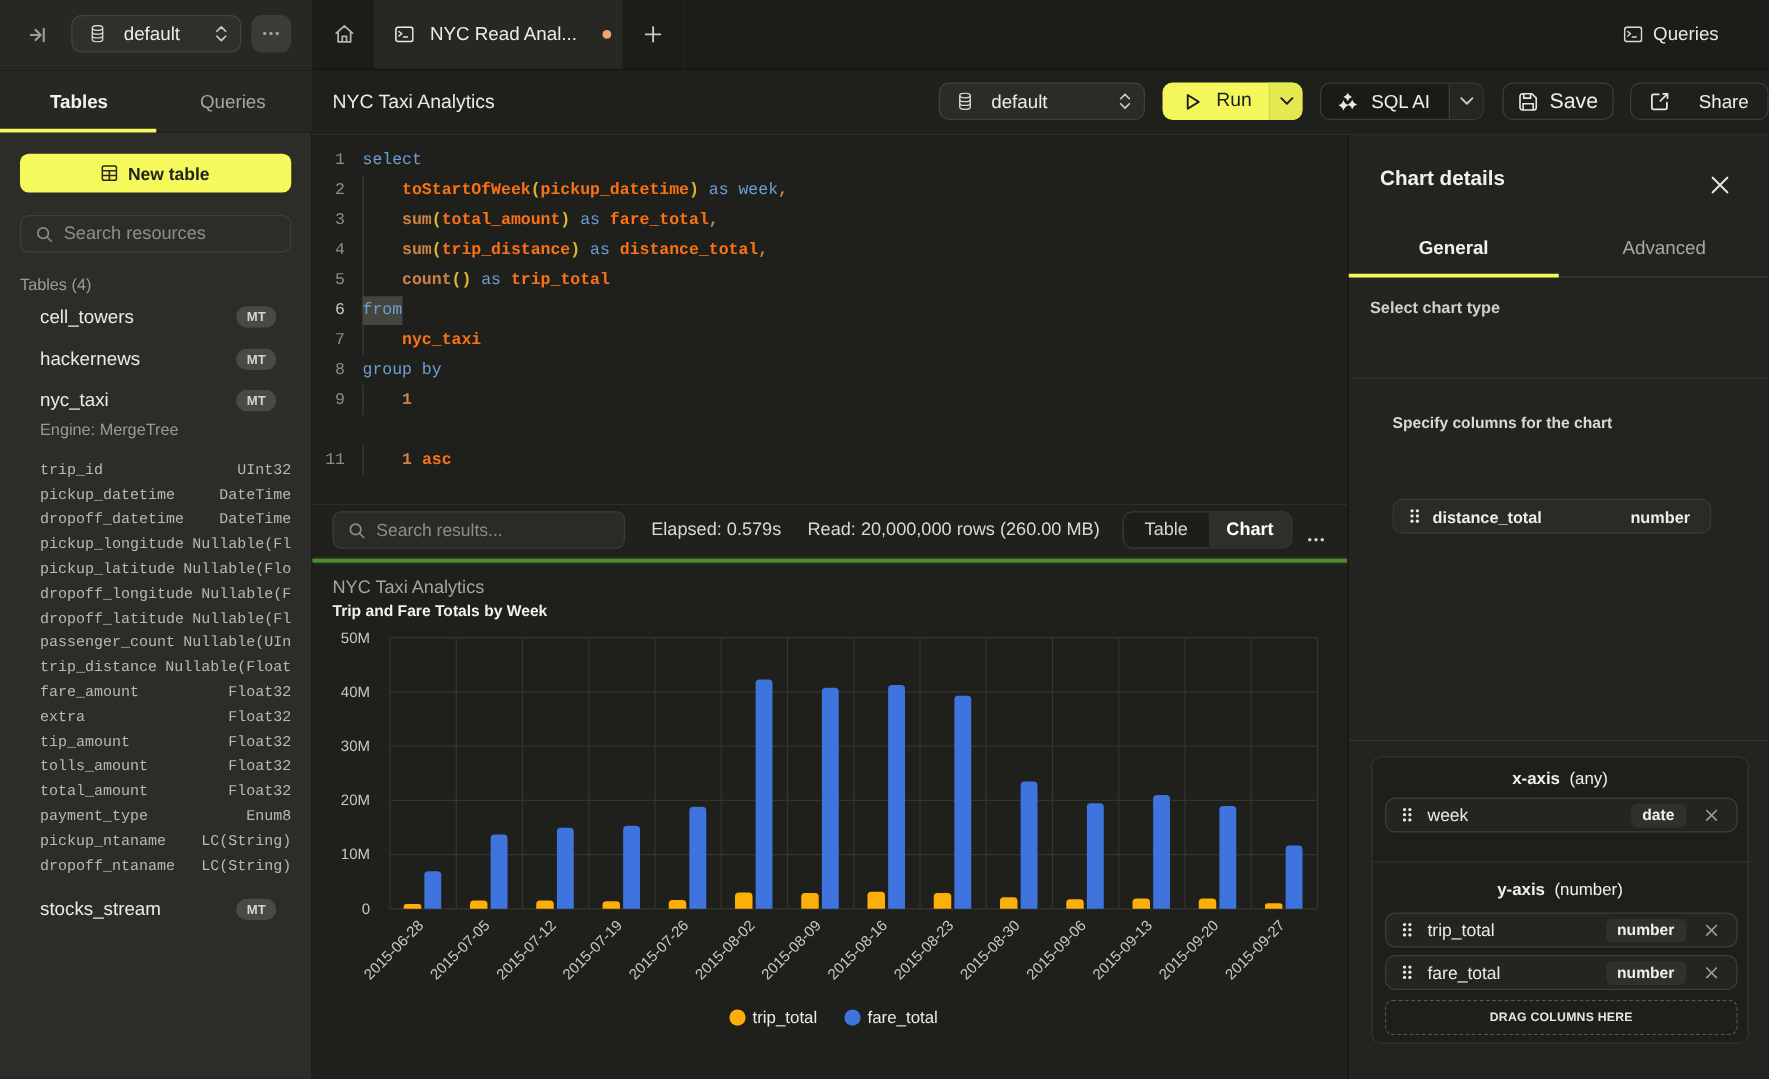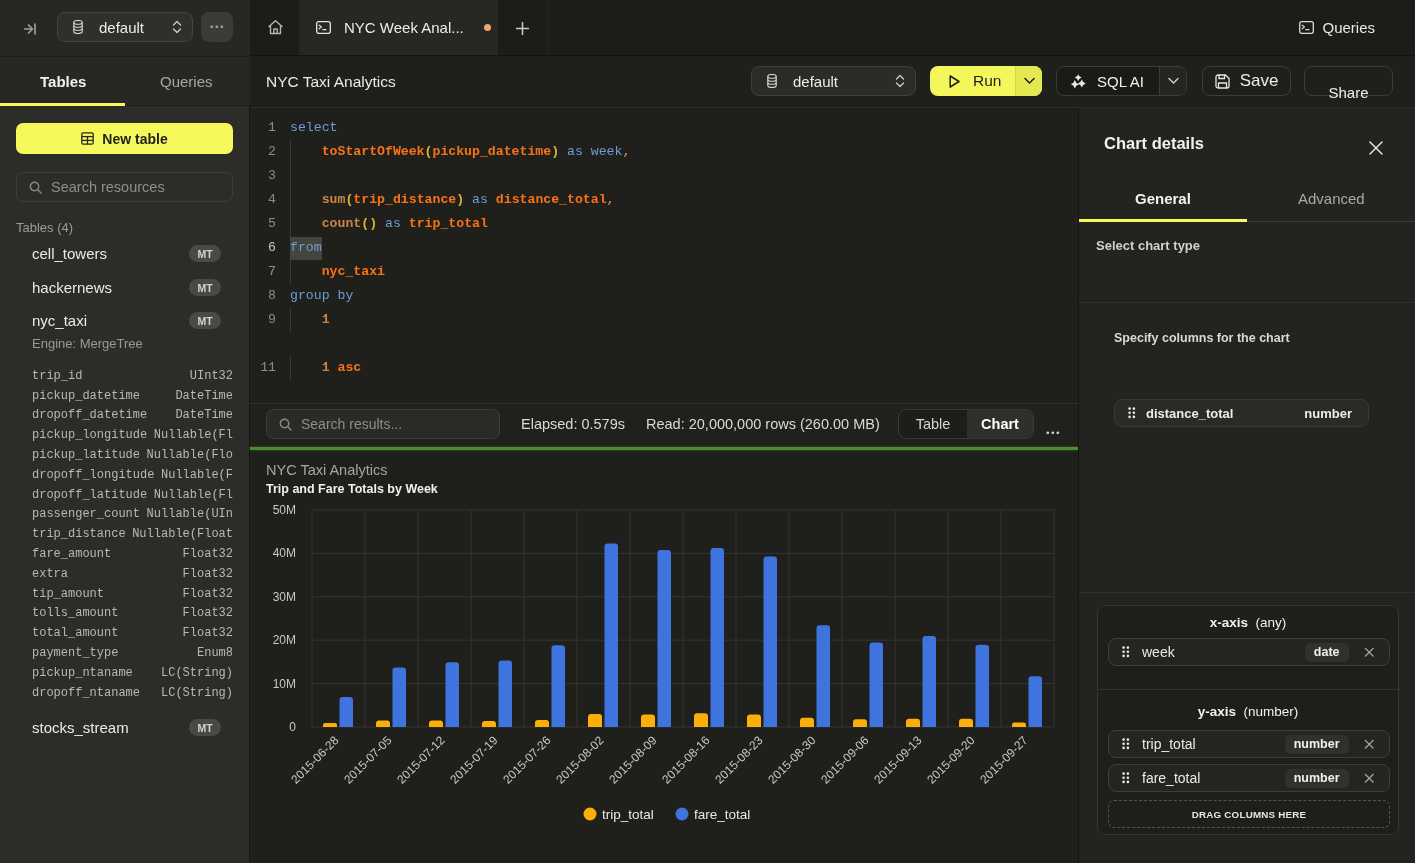--- a/index.html
+++ b/index.html
@@ -33,21 +33,21 @@
 
 #toolbar { left:250px; top:56px; width:1165px; height:52px; background:#1f1f1b; border-bottom:1px solid #2b2b27; }
 #tb-title { left:16px; top:17px; color:#e9e9e7; font-size:15.5px; }
 .ctl { top:10px; height:30px; border-radius:8px; display:flex; align-items:center; }
 #sel-default { left:501px; width:165px; background:#2b2b28; border:1px solid #403f3c; }
 #btn-run { left:680px; width:112px; background:#f3f75c; overflow:hidden; }
 #run-right { position:absolute; right:0; top:0; width:27px; height:100%; background:#e4e952; border-left:1px solid #d2d74b; display:flex; align-items:center; justify-content:center; }
 #btn-sqlai { left:806px; width:131px; background:#1a1a17; border:1px solid #3b3b37; overflow:hidden; }
 #sqlai-right { position:absolute; right:0; top:0; width:27px; height:100%; background:#252521; border-left:1px solid #3b3b37; display:flex; align-items:center; justify-content:center; }
 #btn-save { left:952px; width:89px; border:1px solid #3c3c38; justify-content:center; gap:10px; color:#eeeeec; font-size:17px; }
-#btn-share { left:1054px; width:89px; border:1px solid #3c3c38; justify-content:center; gap:23px; color:#eeeeec; font-size:15px;flex-direction:column; }
+#btn-share { left:1054px; width:111px; border:1px solid #3c3c38; justify-content:center; gap:23px; color:#eeeeec; font-size:15px; }
 
 
 #editor { left:250px; top:108px; width:828px; height:296px; background:#1f1f1b; border-bottom:1px solid #2e2e2a; font-family:"Liberation Mono",monospace; font-size:13.2px; }
 .eline { position:absolute; left:0; width:828px; height:24px; line-height:24px; white-space:pre; }
 .lnum { position:absolute; left:0; width:26px; text-align:right; color:#8d8d88; }
 .lnum.active { color:#c8c8c4; }
 .code { position:absolute; left:40px; }
 .kw { color:#6d9ed6; }
 .fn { color:#cf8445; font-weight:bold; }
 .pa { color:#ddb62f; font-weight:bold; }
@@ -236,21 +236,21 @@
 <div id="tabbar" class="abs">
   <div class="abs" style="left:17px; top:19px;"><svg width="17" height="17" viewBox="0 0 17 17">
           <path d="M2 7.5 L8.5 1.8 L15 7.5 M3.5 6.8 V14.5 H13.5 V6.8 M6.8 14.5 V10 H10.2 V14.5" fill="none" stroke="#b3b3af" stroke-width="1.4" stroke-linejoin="round" stroke-linecap="round"></path>
         </svg></div>
   <div id="tab-active" class="abs">
         <svg width="15" height="13" viewBox="0 0 15 13" style="flex:none;">
           <rect x="0.7" y="0.7" width="13.6" height="11.6" rx="2" fill="none" stroke="#e6e6e4" stroke-width="1.3"></rect>
           <path d="M3.2 4.2 L5.4 6 L3.2 7.8" fill="none" stroke="#e6e6e4" stroke-width="1.2" stroke-linecap="round" stroke-linejoin="round"></path>
           <line x1="6.8" y1="8.6" x2="10" y2="8.6" stroke="#e6e6e4" stroke-width="1.2" stroke-linecap="round"></line>
         </svg>
-        <span class="t">NYC Week Anal...</span>
+        <span class="t">NYC Read Anal...</span>
         <span id="tab-dot"></span>
       </div>
   <div class="abs" style="left:266px; top:21px;"><svg width="13" height="13" viewBox="0 0 13 13">
           <line x1="6.5" y1="0.5" x2="6.5" y2="12.5" stroke="#c9c9c5" stroke-width="1.5" stroke-linecap="round"></line>
           <line x1="0.5" y1="6.5" x2="12.5" y2="6.5" stroke="#c9c9c5" stroke-width="1.5" stroke-linecap="round"></line>
         </svg></div>
   <div class="abs" style="left:297px; top:0; width:1px; height:55px; background:#262622;"></div>
   <div id="queries-btn" class="abs">
         <svg width="15" height="13" viewBox="0 0 15 13" style="flex:none;">
           <rect x="0.7" y="0.7" width="13.6" height="11.6" rx="2" fill="none" stroke="#d9d9d6" stroke-width="1.3"></rect>
@@ -327,21 +327,21 @@
 </div>
 
 <div id="editor" class="abs">
   <div class="guide" style="top:32px; height:120px;"></div>
   <div class="guide" style="top:152px; height:24px;"></div>
   <div class="guide" style="top:200px; height:24px;"></div>
   <div class="guide" style="top:248px; height:24px;"></div>
   <div id="from-sel" style="top:128.5px;"></div>
   <div class="eline" style="top:8px;"><span class="lnum">1</span><span class="code"><span class="kw">select</span></span></div>
   <div class="eline" style="top:32px;"><span class="lnum">2</span><span class="code">    <span class="id">toStartOfWeek</span><span class="pa">(</span><span class="id">pickup_datetime</span><span class="pa">)</span> <span class="kw">as</span> <span class="kw">week</span><span class="cm">,</span></span></div>
-  <div class="eline" style="top:56px;"><span class="lnum">3</span></div>
+  <div class="eline" style="top:56px;"><span class="lnum">3</span><span class="code">    <span class="fn">sum</span><span class="pa">(</span><span class="id">total_amount</span><span class="pa">)</span> <span class="kw">as</span> <span class="id">fare_total</span><span class="cm">,</span></span></div>
   <div class="eline" style="top:80px;"><span class="lnum">4</span><span class="code">    <span class="fn">sum</span><span class="pa">(</span><span class="id">trip_distance</span><span class="pa">)</span> <span class="kw">as</span> <span class="id">distance_total</span><span class="cm">,</span></span></div>
   <div class="eline" style="top:104px;"><span class="lnum">5</span><span class="code">    <span class="fn">count</span><span class="pa">()</span> <span class="kw">as</span> <span class="id">trip_total</span></span></div>
   <div class="eline" style="top:128px;"><span class="lnum active">6</span><span class="code"><span class="kw">from</span></span></div>
   <div class="eline" style="top:152px;"><span class="lnum">7</span><span class="code">    <span class="id">nyc_taxi</span></span></div>
   <div class="eline" style="top:176px;"><span class="lnum">8</span><span class="code"><span class="kw">group by</span></span></div>
   <div class="eline" style="top:200px;"><span class="lnum">9</span><span class="code">    <span class="cm">1</span></span></div>
   <div class="eline" style="top:248px;"><span class="lnum">11</span><span class="code">    <span class="cm">1</span> <span class="id">asc</span></span></div>
 </div>
 
 <div id="resbar" class="abs">

